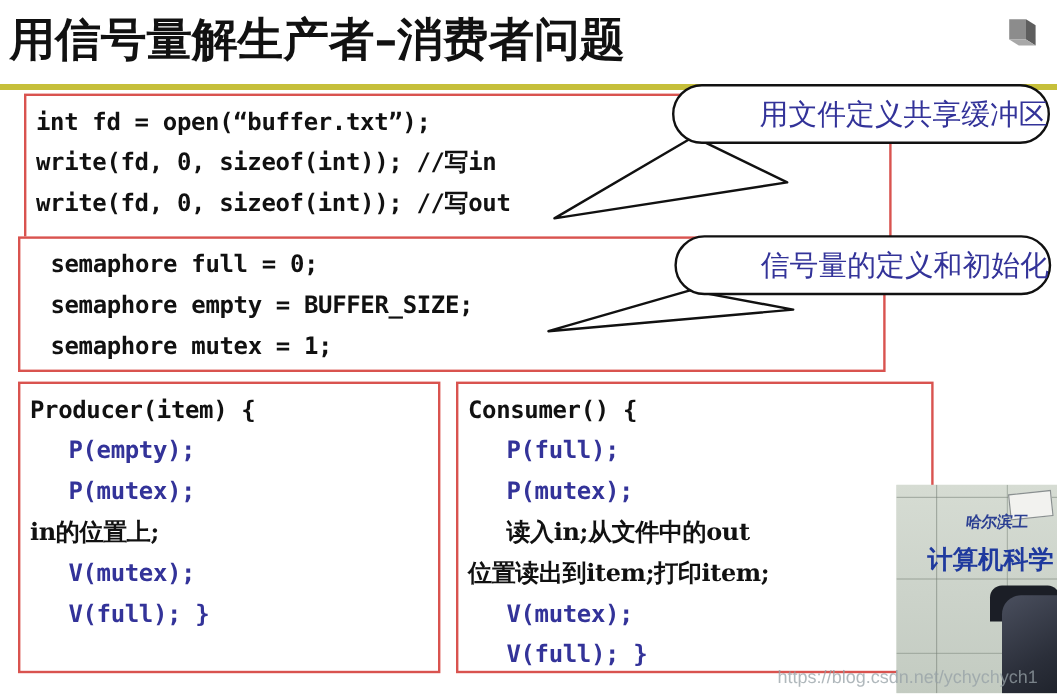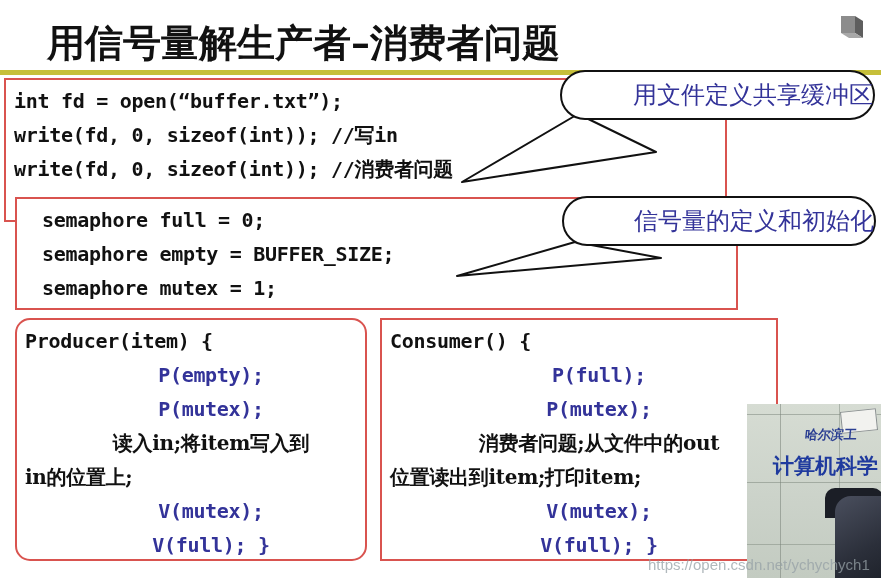--- a/index.html
+++ b/index.html
@@ -15,31 +15,30 @@
     width: 881px;
     height: 578px;
     background: #ffffff;
     overflow: hidden;
   }
 
   
   #title {
     position: absolute;
     left: 8px;
-    top: 15px;
+    top: 5px;
     width: 700px;
     height: 58px;
     font-family: "DejaVu Serif", "Liberation Serif", serif;
     font-size: 38px;
     font-weight: 700;
     color: #111111;
     letter-spacing: 0px;
     line-height: 56px;
     white-space: nowrap;
-    margin-left: 39px;
   }
 
   
   #divider {
     position: absolute;
     left: 0px;
     top: 70px;
     width: 881px;
     height: 5px;
     background: #c6bf3a;
@@ -59,59 +58,58 @@
     position: absolute;
     border: 2px solid #d9534f;
     background: #ffffff;
     box-sizing: border-box;
     font-family: "DejaVu Sans Mono", "Liberation Mono", monospace;
     font-weight: 700;
     color: #111111;
     overflow: hidden;
   }
   #box-file {
-    left: 4px;
+    left: 20px;
     top: 78px;
     width: 723px;
     height: 144px;
     padding: 4px 0 0 8px;
   }
   #box-sem {
     left: 15px;
     top: 197px;
     width: 723px;
     height: 113px;
     padding: 4px 0 0 25px;
   }
   #box-producer {
     left: 15px;
     top: 318px;
     width: 352px;
     height: 243px;
     padding: 4px 0 0 8px;
-    border-radius: 15px;
   }
   #box-consumer {
     left: 380px;
     top: 318px;
     width: 398px;
     height: 243px;
     padding: 4px 0 0 8px;
   }
 
   .code-line {
     font-size: 20px;
     line-height: 34px;
     white-space: nowrap;
     letter-spacing: -0.3px;
   }
   .code-line.head {
     font-size: 20px;
   }
-  .indent1 { padding-left: 32px; text-align: center; }
+  .indent1 { padding-left: 32px; }
   .blue { color: #333399; }
   .cn {
     font-family: "DejaVu Serif", "Liberation Serif", serif;
     font-weight: 700;
   }
 
   
   .callout {
     position: absolute;
     box-sizing: border-box;
@@ -258,44 +256,43 @@
       <path d="M20 4 L28 9 L28 26 L20 21 Z" fill="#5e5e5e"></path>
       <path d="M20 21 L28 26 L14 26 L6 21 Z" fill="#a8a8a8"></path>
     </svg>
   </div>
 
   <div id="divider"></div>
 
   <div id="box-file" class="code-box">
     <div class="code-line">int fd = open(“buffer.txt”);</div>
     <div class="code-line">write(fd, 0, sizeof(int)); //写in</div>
-    <div class="code-line">write(fd, 0, sizeof(int)); //消费者问题</div>
+    <div class="code-line">write(fd, 0, sizeof(int)); //写out</div>
   </div>
 
   <div id="box-sem" class="code-box">
     <div class="code-line">semaphore full = 0;</div>
     <div class="code-line">semaphore empty = BUFFER_SIZE;</div>
     <div class="code-line">semaphore mutex = 1;</div>
   </div>
 
   <div id="box-producer" class="code-box">
     <div class="code-line head">Producer(item) {</div>
     <div class="code-line indent1 blue">P(empty);</div>
     <div class="code-line indent1 blue">P(mutex);</div>
-    <div class="code-line indent1 cn">读入in;将item写入到</div>
     <div class="code-line cn">in的位置上;</div>
     <div class="code-line indent1 blue">V(mutex);</div>
     <div class="code-line indent1 blue">V(full);  }</div>
   </div>
 
   <div id="box-consumer" class="code-box">
     <div class="code-line head">Consumer() {</div>
     <div class="code-line indent1 blue">P(full);</div>
     <div class="code-line indent1 blue">P(mutex);</div>
-    <div class="code-line indent1 cn">消费者问题;从文件中的out</div>
+    <div class="code-line indent1 cn">读入in;从文件中的out</div>
     <div class="code-line cn">位置读出到item;打印item;</div>
     <div class="code-line indent1 blue">V(mutex);</div>
     <div class="code-line indent1 blue">V(full);  }</div>
   </div>
 
   <div id="tail-1" class="callout-tail">
     <svg width="200" height="75" viewBox="0 0 200 75" xmlns="http://www.w3.org/2000/svg">
       <path d="M2 72 L118 4 L196 42 Z" fill="#ffffff" stroke="#111111" stroke-width="2" stroke-linejoin="round"></path>
     </svg>
   </div>
@@ -317,15 +314,15 @@
     <div class="seam-h3"></div>
     <div class="seam-v1"></div>
     <div class="seam-v2"></div>
     <div class="sign"></div>
     <div class="banner-small">哈尔滨工</div>
     <div class="banner-big">计算机科学</div>
     <div class="chair"></div>
     <div class="person"></div>
   </div>
 
-  <div id="watermark">https://open.csdn.net/ychychych1</div>
+  <div id="watermark">https://blog.csdn.net/ychychych1</div>
 
 </div>
 
 </body></html>

